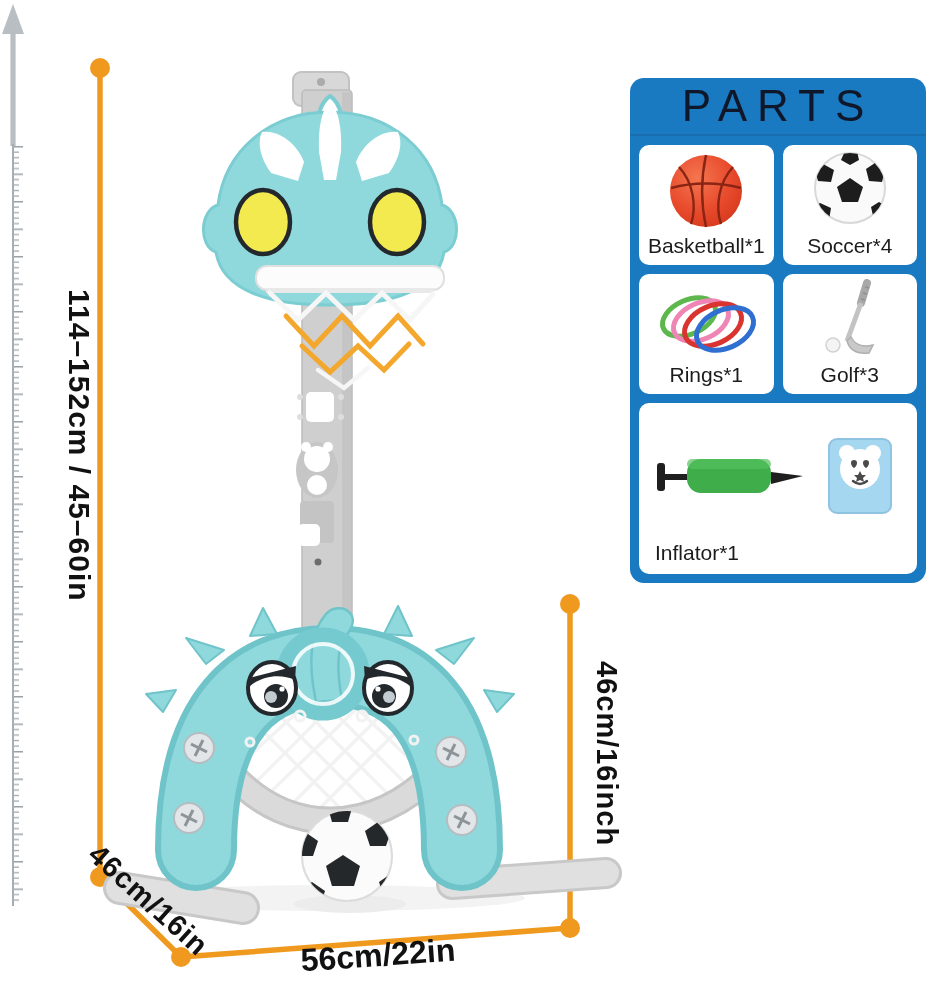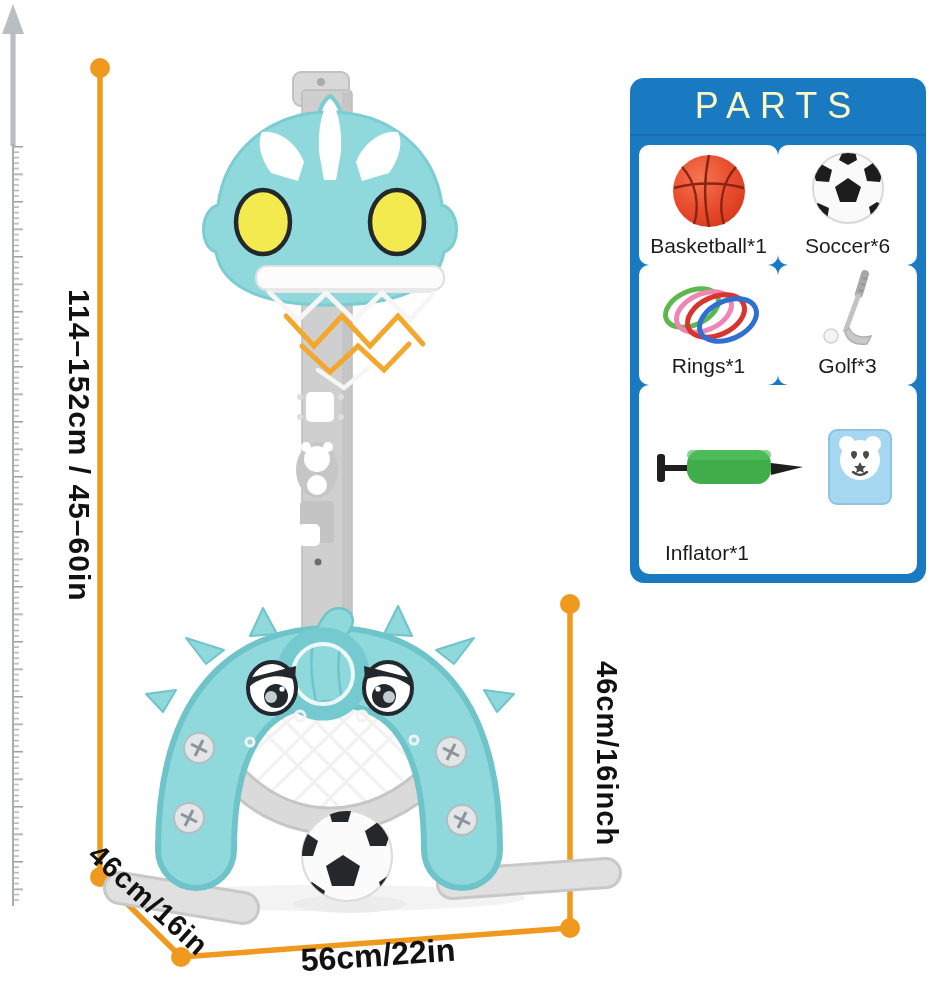--- a/index.html
+++ b/index.html
@@ -17,33 +17,33 @@
   .dim-width{left:289px;top:937px;width:178px;text-align:center;font-size:32px;
              transform:rotate(-4deg);transform-origin:center;}
   .dim-goal{left:623px;top:661px;font-size:29px;letter-spacing:1px;
             transform:rotate(90deg);transform-origin:left top;}
 
   
   .parts-panel{position:absolute;left:630px;top:78px;width:296px;height:505px;
                background:#1A7AC1;border-radius:14px;box-sizing:border-box;
                display:flex;flex-direction:column;}
   .parts-header{height:56px;flex:0 0 56px;display:flex;align-items:center;justify-content:center;
-                color:#fef9c3;font-size:36px;letter-spacing:10px;font-weight:400;
+                color:#0f172a;font-size:44px;letter-spacing:10px;font-weight:400;
                 border-bottom:2px solid rgba(0,0,0,0.10);}
   .parts-grid{flex:1;display:grid;grid-template-columns:1fr 1fr;grid-template-rows:120px 120px 1fr;
-              padding:9px;}
+              gap:9px;padding:9px;}
   .parts-card{background:#fff;border-radius:10px;display:flex;flex-direction:column;
               align-items:center;justify-content:flex-end;padding:6px 4px 8px;box-sizing:border-box;
               overflow:hidden;}
   .parts-card .icon-wrap{flex:1;display:flex;align-items:center;justify-content:center;width:100%;}
   .parts-card .part-label{font-size:21px;color:#1c1c1c;font-weight:500;line-height:1.1;}
   .parts-card.wide{grid-column:1 / span 2;flex-direction:column;align-items:stretch;
                    justify-content:flex-start;padding:10px 12px;}
   .wide-row{flex:1;display:flex;align-items:center;justify-content:space-between;}
-  .parts-card.wide .part-label{margin-top:2px;margin-left:14px;}
+  .parts-card.wide .part-label{margin-top:2px;margin-left:4px;}
 </style>
 </head>
 <body>
 
 <div id="stage">
 
   <svg class="scene" width="931" height="1000" viewBox="0 0 931 1000">
     <defs>
       <pattern id="ruler-ticks" x="14" y="146" width="12" height="27.5" patternUnits="userSpaceOnUse">
         <rect x="0" y="0" width="9" height="1.5" fill="#9aa2a8"></rect>
@@ -257,21 +257,21 @@
             <g clip-path="url(#pclip)" fill="#1d1d1d">
               <polygon points="43,30 56,39 51,54 35,54 30,39"></polygon>
               <polygon points="16,16 27,22 24,34 11,33 8,22"></polygon>
               <polygon points="68,15 78,22 75,34 62,33 59,21"></polygon>
               <polygon points="13,55 24,60 22,72 9,72 6,60"></polygon>
               <polygon points="72,54 82,60 80,72 67,72 64,59"></polygon>
               <polygon points="38,3 50,3 52,12 43,17 34,12"></polygon>
             </g>
           </svg>
         </div>
-        <div class="part-label">Soccer*6</div>
+        <div class="part-label">Soccer*4</div>
       </div>
 
       <div class="parts-card">
         <div class="icon-wrap">
           <svg width="110" height="80" viewBox="0 0 110 80">
             <g fill="none" stroke-width="5">
               <ellipse cx="38" cy="36" rx="28" ry="17" transform="rotate(-24 38 36)" stroke="#5CB84C"></ellipse>
               <ellipse cx="50" cy="40" rx="29" ry="18" transform="rotate(-24 50 40)" stroke="#EE85B5"></ellipse>
               <ellipse cx="62" cy="44" rx="30" ry="19" transform="rotate(-24 62 44)" stroke="#D9342F"></ellipse>
               <ellipse cx="74" cy="48" rx="30" ry="19" transform="rotate(-24 74 48)" stroke="#2E6FD1"></ellipse>

